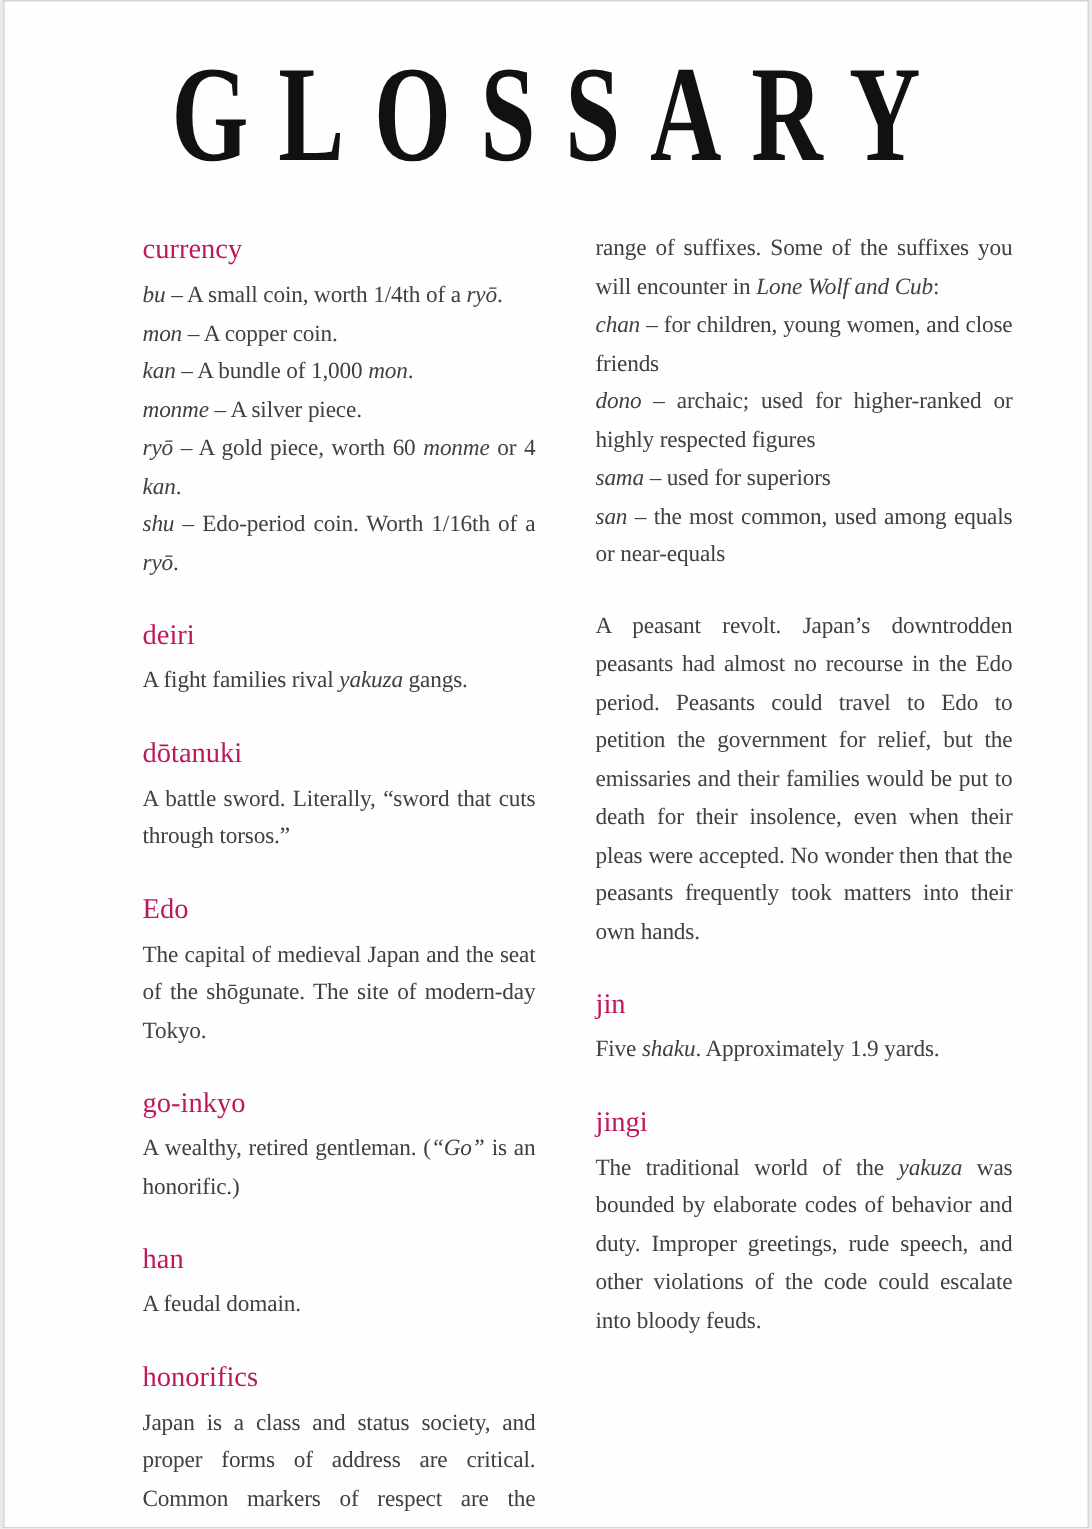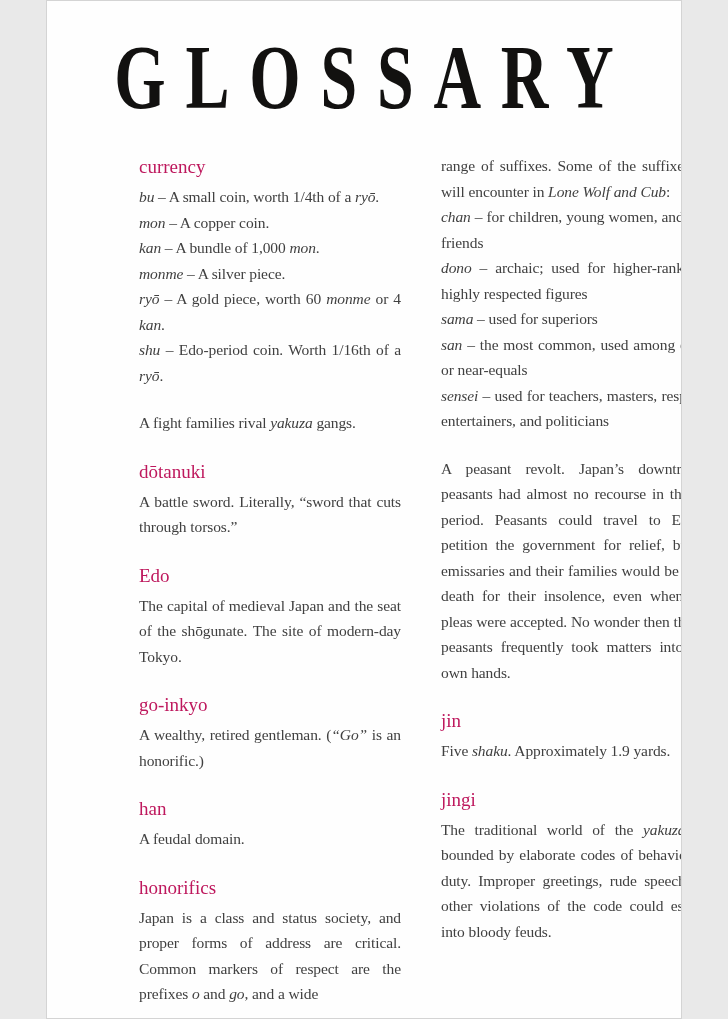--- a/index.html
+++ b/index.html
@@ -2,21 +2,21 @@
 <html><head>
 <meta charset="utf-8">
 <style>
   html, body {
     margin: 0;
     padding: 0;
     background: #e9e9e9;
   }
   .page {
     position: relative;
-    width: 636px;
+    width: 724px;
     height: 1019px;
     margin: 0 auto;
     box-sizing: border-box;
     background: #fefefe;
     border: 1px solid #d4d4d4;
     overflow: hidden;
     font-family: "Liberation Serif", "DejaVu Serif", serif;
     color: #1d1b19;
   }
   .title-wrap {
@@ -80,20 +80,21 @@
         <div class="entry">
           <div class="term">currency</div>
           <p class="def"><span class="seg-bold-italic">bu</span><span class="seg-normal"> – A small coin, worth 1/4th of a </span><span class="seg-italic">ryō</span><span class="seg-normal">.</span></p>
           <p class="def"><span class="seg-bold-italic">mon</span><span class="seg-normal"> – A copper coin.</span></p>
           <p class="def"><span class="seg-bold-italic">kan</span><span class="seg-normal"> – A bundle of 1,000 </span><span class="seg-italic">mon</span><span class="seg-normal">.</span></p>
           <p class="def"><span class="seg-bold-italic">monme</span><span class="seg-normal"> – A silver piece.</span></p>
           <p class="def"><span class="seg-bold-italic">ryō</span><span class="seg-normal"> – A gold piece, worth 60 </span><span class="seg-italic">monme</span><span class="seg-normal"> or 4 </span><span class="seg-italic">kan</span><span class="seg-normal">.</span></p>
           <p class="def"><span class="seg-bold-italic">shu</span><span class="seg-normal"> – Edo-period coin. Worth 1/16th of a </span><span class="seg-italic">ryō</span><span class="seg-normal">.</span></p>
         </div>
         <div class="entry">
+          <div class="term">deiri</div>
           <p class="def"><span class="seg-normal">A fight families rival </span><span class="seg-italic">yakuza</span><span class="seg-normal"> gangs.</span></p>
         </div>
         <div class="entry">
           <div class="term">dōtanuki</div>
           <p class="def"><span class="seg-normal">A battle sword. Literally, “sword that cuts through torsos.”</span></p>
         </div>
         <div class="entry">
           <div class="term">Edo</div>
           <p class="def"><span class="seg-normal">The capital of medieval Japan and the seat of the shōgunate. The site of modern-day Tokyo.</span></p>
         </div>
@@ -110,21 +111,20 @@
           <p class="def"><span class="seg-normal">Japan is a class and status society, and proper forms of address are critical. Common markers of respect are the prefixes </span><span class="seg-italic">o</span><span class="seg-normal"> and </span><span class="seg-italic">go</span><span class="seg-normal">, and a wide</span></p>
         </div>
       </div>
     <div class="col col-right" id="col-right">
         <div class="entry continuation">
           <p class="def"><span class="seg-normal">range of suffixes. Some of the suffixes you will encounter in </span><span class="seg-italic">Lone Wolf and Cub</span><span class="seg-normal">:</span></p>
           <p class="def"><span class="seg-bold-italic">chan</span><span class="seg-normal"> – for children, young women, and close friends</span></p>
           <p class="def"><span class="seg-bold-italic">dono</span><span class="seg-normal"> – archaic; used for higher-ranked or highly respected figures</span></p>
           <p class="def"><span class="seg-bold-italic">sama</span><span class="seg-normal"> – used for superiors</span></p>
           <p class="def"><span class="seg-bold-italic">san</span><span class="seg-normal"> – the most common, used among equals or near-equals</span></p>
-          <p class="def"><span class="seg-bold-italic">sensei</span><span class="seg-normal"> – used for teachers, masters, respected entertainers, and politicians</span></p>
         </div>
         <div class="entry">
           <p class="def"><span class="seg-normal">A peasant revolt. Japan’s downtrodden peasants had almost no recourse in the Edo period. Peasants could travel to Edo to petition the government for relief, but the emissaries and their families would be put to death for their insolence, even when their pleas were accepted. No wonder then that the peasants frequently took matters into their own hands.</span></p>
         </div>
         <div class="entry">
           <div class="term">jin</div>
           <p class="def"><span class="seg-normal">Five </span><span class="seg-italic">shaku</span><span class="seg-normal">. Approximately 1.9 yards.</span></p>
         </div>
         <div class="entry">
           <div class="term">jingi</div>

